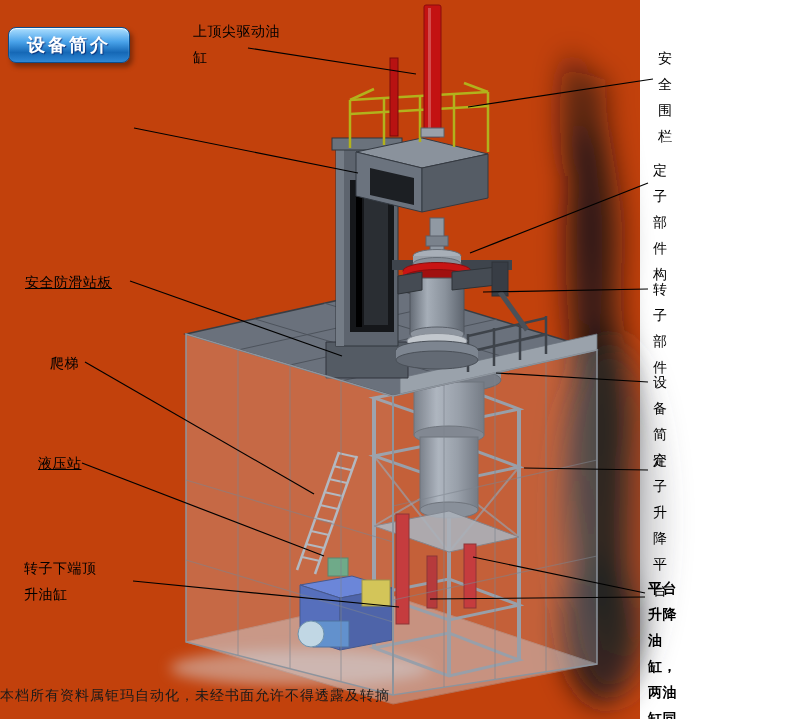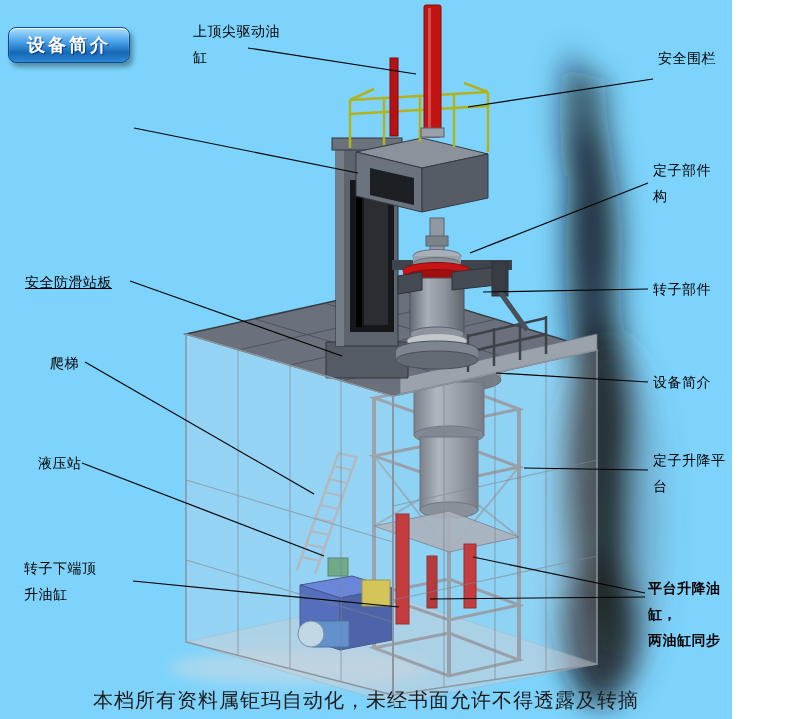--- a/index.html
+++ b/index.html
@@ -1,35 +1,35 @@
 <!DOCTYPE html>
 <html><head>
 <meta charset="utf-8">
 <style>
   * { margin:0; padding:0; box-sizing:border-box; }
   html,body { width:804px; height:719px; background:#fff; font-family:"Liberation Sans", sans-serif; overflow:hidden; }
-  .stage { position:relative; width:732px; height:719px; background:#7dd3fc; }
+  .stage { position:relative; width:640px; height:719px; background:#c2410c; }
   .diagram-svg { position:absolute; left:0; top:0; }
   .annotation {
     position:absolute; color:#000; font-size:14px; line-height:26px;
     white-space:pre-line; letter-spacing:0.5px; z-index:5;
   }
   .badge {
     position:absolute; left:8px; top:27px; width:122px; height:36px; z-index:6;
     border-radius:8px;
     background:linear-gradient(180deg,#aee0ff 0%, #4aa3ea 40%, #1568b6 72%, #2f87d5 100%);
     border:1px solid #0d4d8c;
     box-shadow: 3px 4px 5px rgba(0,0,0,0.35), inset 0 1px 1px rgba(255,255,255,0.85);
     color:#fff; font-size:18px; font-weight:bold;
     display:flex; align-items:center; justify-content:center;
     letter-spacing:3px; text-shadow:1px 1px 1px rgba(0,0,70,0.55);
   }
   .footer {
-    position:absolute; left:0; right:0; top:687px; text-align:center;
-    font-size:20px; color:#1a1a1a; letter-spacing:1px; z-index:5;
+    position:absolute; left:0; right:0; top:687px; 
+    font-size:14px; color:#1a1a1a; letter-spacing:1px; z-index:5;
   }
 </style>
 </head>
 <body>
 
 <div class="stage">
 
   <svg class="diagram-svg" width="804" height="719" viewBox="0 0 804 719">
     <defs>
       <filter id="blur14" x="-60%" y="-60%" width="220%" height="220%">
@@ -248,21 +248,21 @@
 构</div>
 
   <div class="annotation" style="left:25px; top:269px;text-decoration:underline;">安全防滑站板</div>
 
   <div class="annotation" style="left:653px; top:276px;">转子部件</div>
 
   <div class="annotation" style="left:50px; top:350px;">爬梯</div>
 
   <div class="annotation" style="left:653px; top:369px;">设备简介</div>
 
-  <div class="annotation" style="left:38px; top:450px;">液压站</div>
+  <div class="annotation" style="left:38px; top:450px;text-decoration:underline;">液压站</div>
 
   <div class="annotation" style="left:24px; top:555px;">转子下端顶
 升油缸</div>
 
   <div class="annotation" style="left:653px; top:447px;">定子升降平
 台</div>
 
   <div class="annotation" style="left:648px; top:575px;font-weight:bold;">平台升降油缸，
 两油缸同步</div>
 

